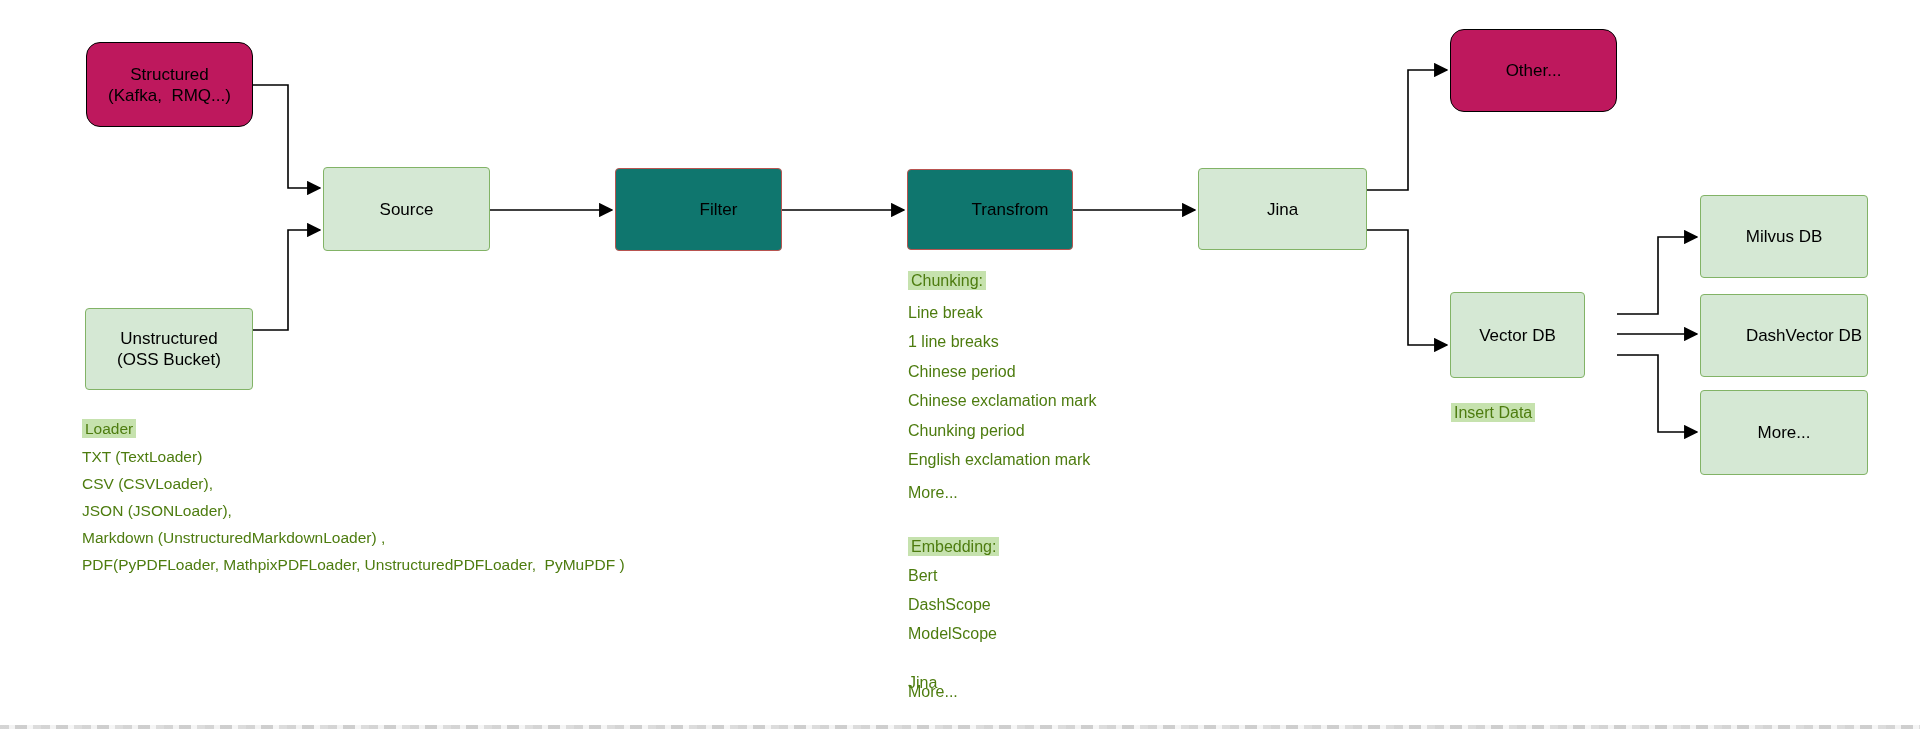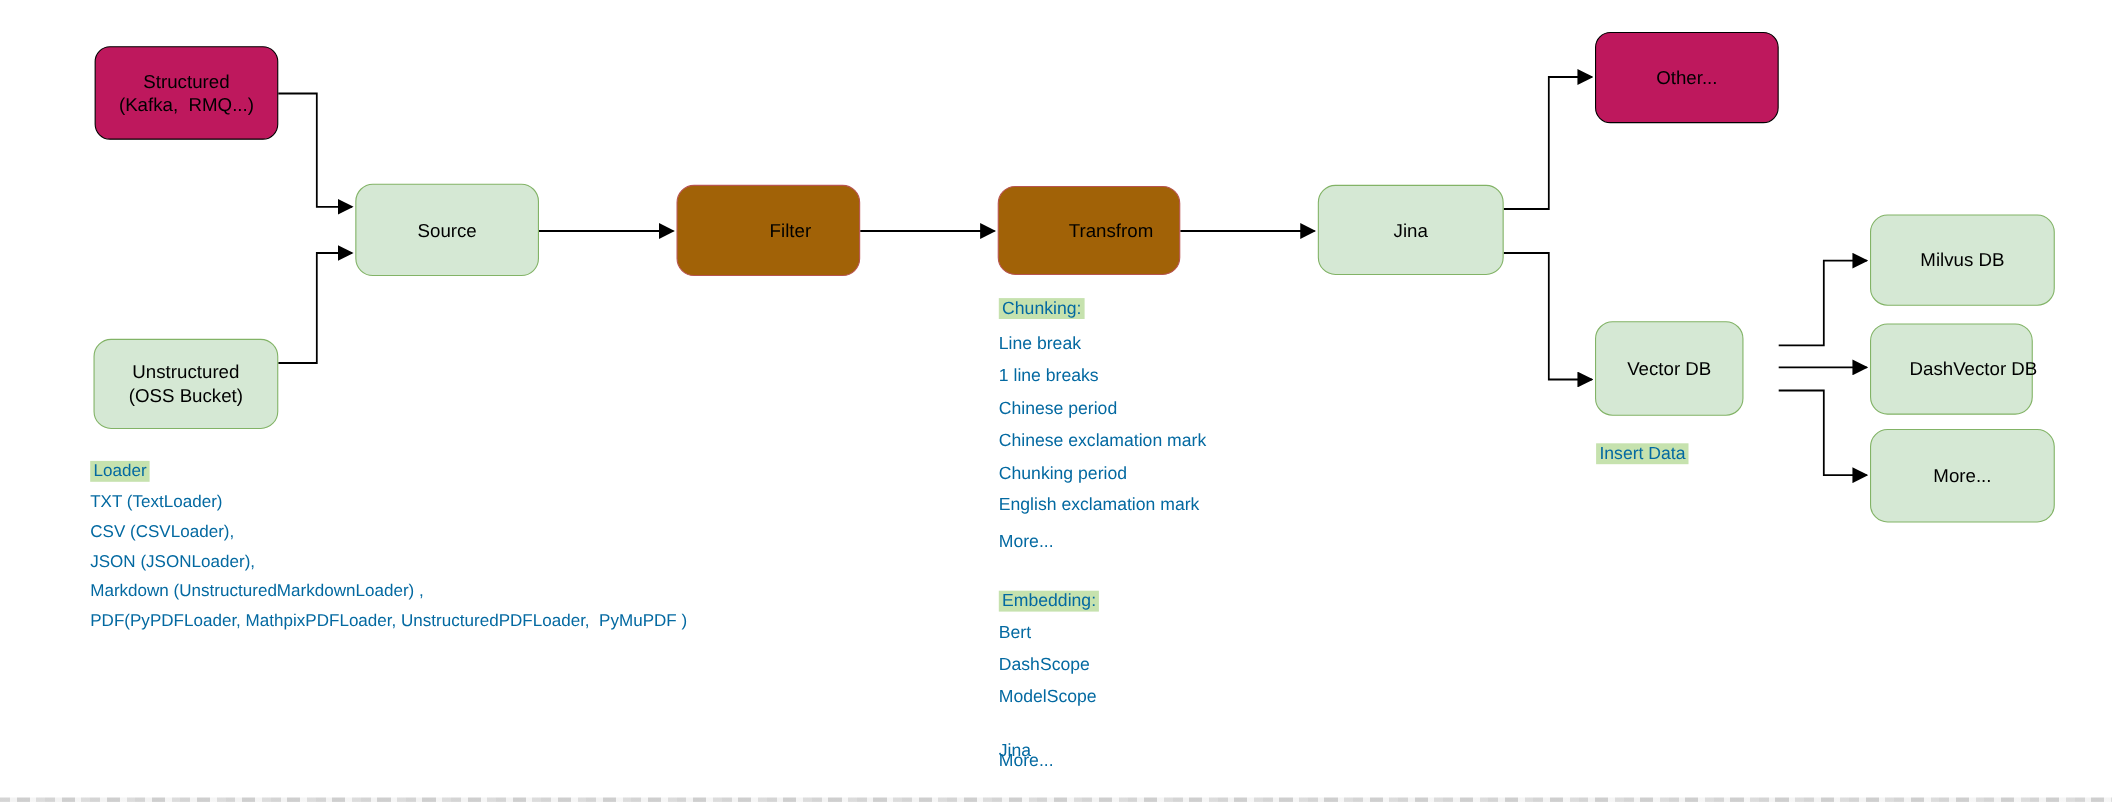--- a/index.html
+++ b/index.html
@@ -6,27 +6,27 @@
   body{
     width:1920px;height:729px;background:#ffffff;overflow:hidden;
     font-family:"Liberation Sans","DejaVu Sans",sans-serif;color:#000;
     position:relative;
   }
   #canvas{position:absolute;left:0;top:0;width:1920px;height:729px;}
   #connectors{position:absolute;left:0;top:0;width:1920px;height:729px;}
   .node{
     position:absolute;box-sizing:border-box;display:flex;flex-direction:column;
     align-items:center;justify-content:center;text-align:center;
-    font-size:17px;line-height:21px;border-radius:16px;white-space:pre;
+    font-size:17px;line-height:21px;border-radius:4px;white-space:pre;
   }
   .node.green{background:#d5e8d4;border:1.5px solid #82b366;}
-  .node.red{background:#a16207;border:1.5px solid #b85450;padding-left:40px;}
+  .node.red{background:#0f766e;border:1.5px solid #b85450;padding-left:40px;}
   .node.plain{background:#be185d;border:1.5px solid #000000;border-radius:14px;}
   .tblock{position:absolute;font-size:16px;line-height:18px;}
-  .tline{position:absolute;left:0;top:0;white-space:pre;color:#0369a1;}
+  .tline{position:absolute;left:0;top:0;white-space:pre;color:#4d7c0f;}
   .hl{background:#c6e2ae;padding:1px 3px;}
   .loader-block .tline{font-size:15.5px;}
   .bottom-edge{
     position:absolute;left:0;bottom:0;width:1920px;height:4px;opacity:.85;
     background:repeating-linear-gradient(90deg,
       #cdcdcd 0 9px,#f1f1f1 9px 15px,#c6c6c6 15px 27px,#f4f4f4 27px 33px,#d6d6d6 33px 41px);
   }
 </style>
 </head>
 <body>
@@ -84,21 +84,21 @@
   </div>
 
   <div class="node green" style="left:1450px;top:292px;width:135px;height:86px;">
     <span>Vector DB</span>
   </div>
 
   <div class="node green" style="left:1700px;top:195px;width:168px;height:83px;">
     <span>Milvus DB</span>
   </div>
 
-  <div class="node green" style="left:1700px;top:294px;width:148px;height:83px;padding-left:40px;">
+  <div class="node green" style="left:1700px;top:294px;width:168px;height:83px;padding-left:40px;">
     <span>DashVector DB</span>
   </div>
 
   <div class="node green" style="left:1700px;top:390px;width:168px;height:85px;">
     <span>More...</span>
   </div>
 
   <div class="tblock loader-block" style="left:82px;top:420px;width:560px;height:160px;">
     <span class="tline" style="top:0;"><span class="hl">Loader</span></span>
     <span class="tline" style="top:28px;">TXT (TextLoader)</span>

